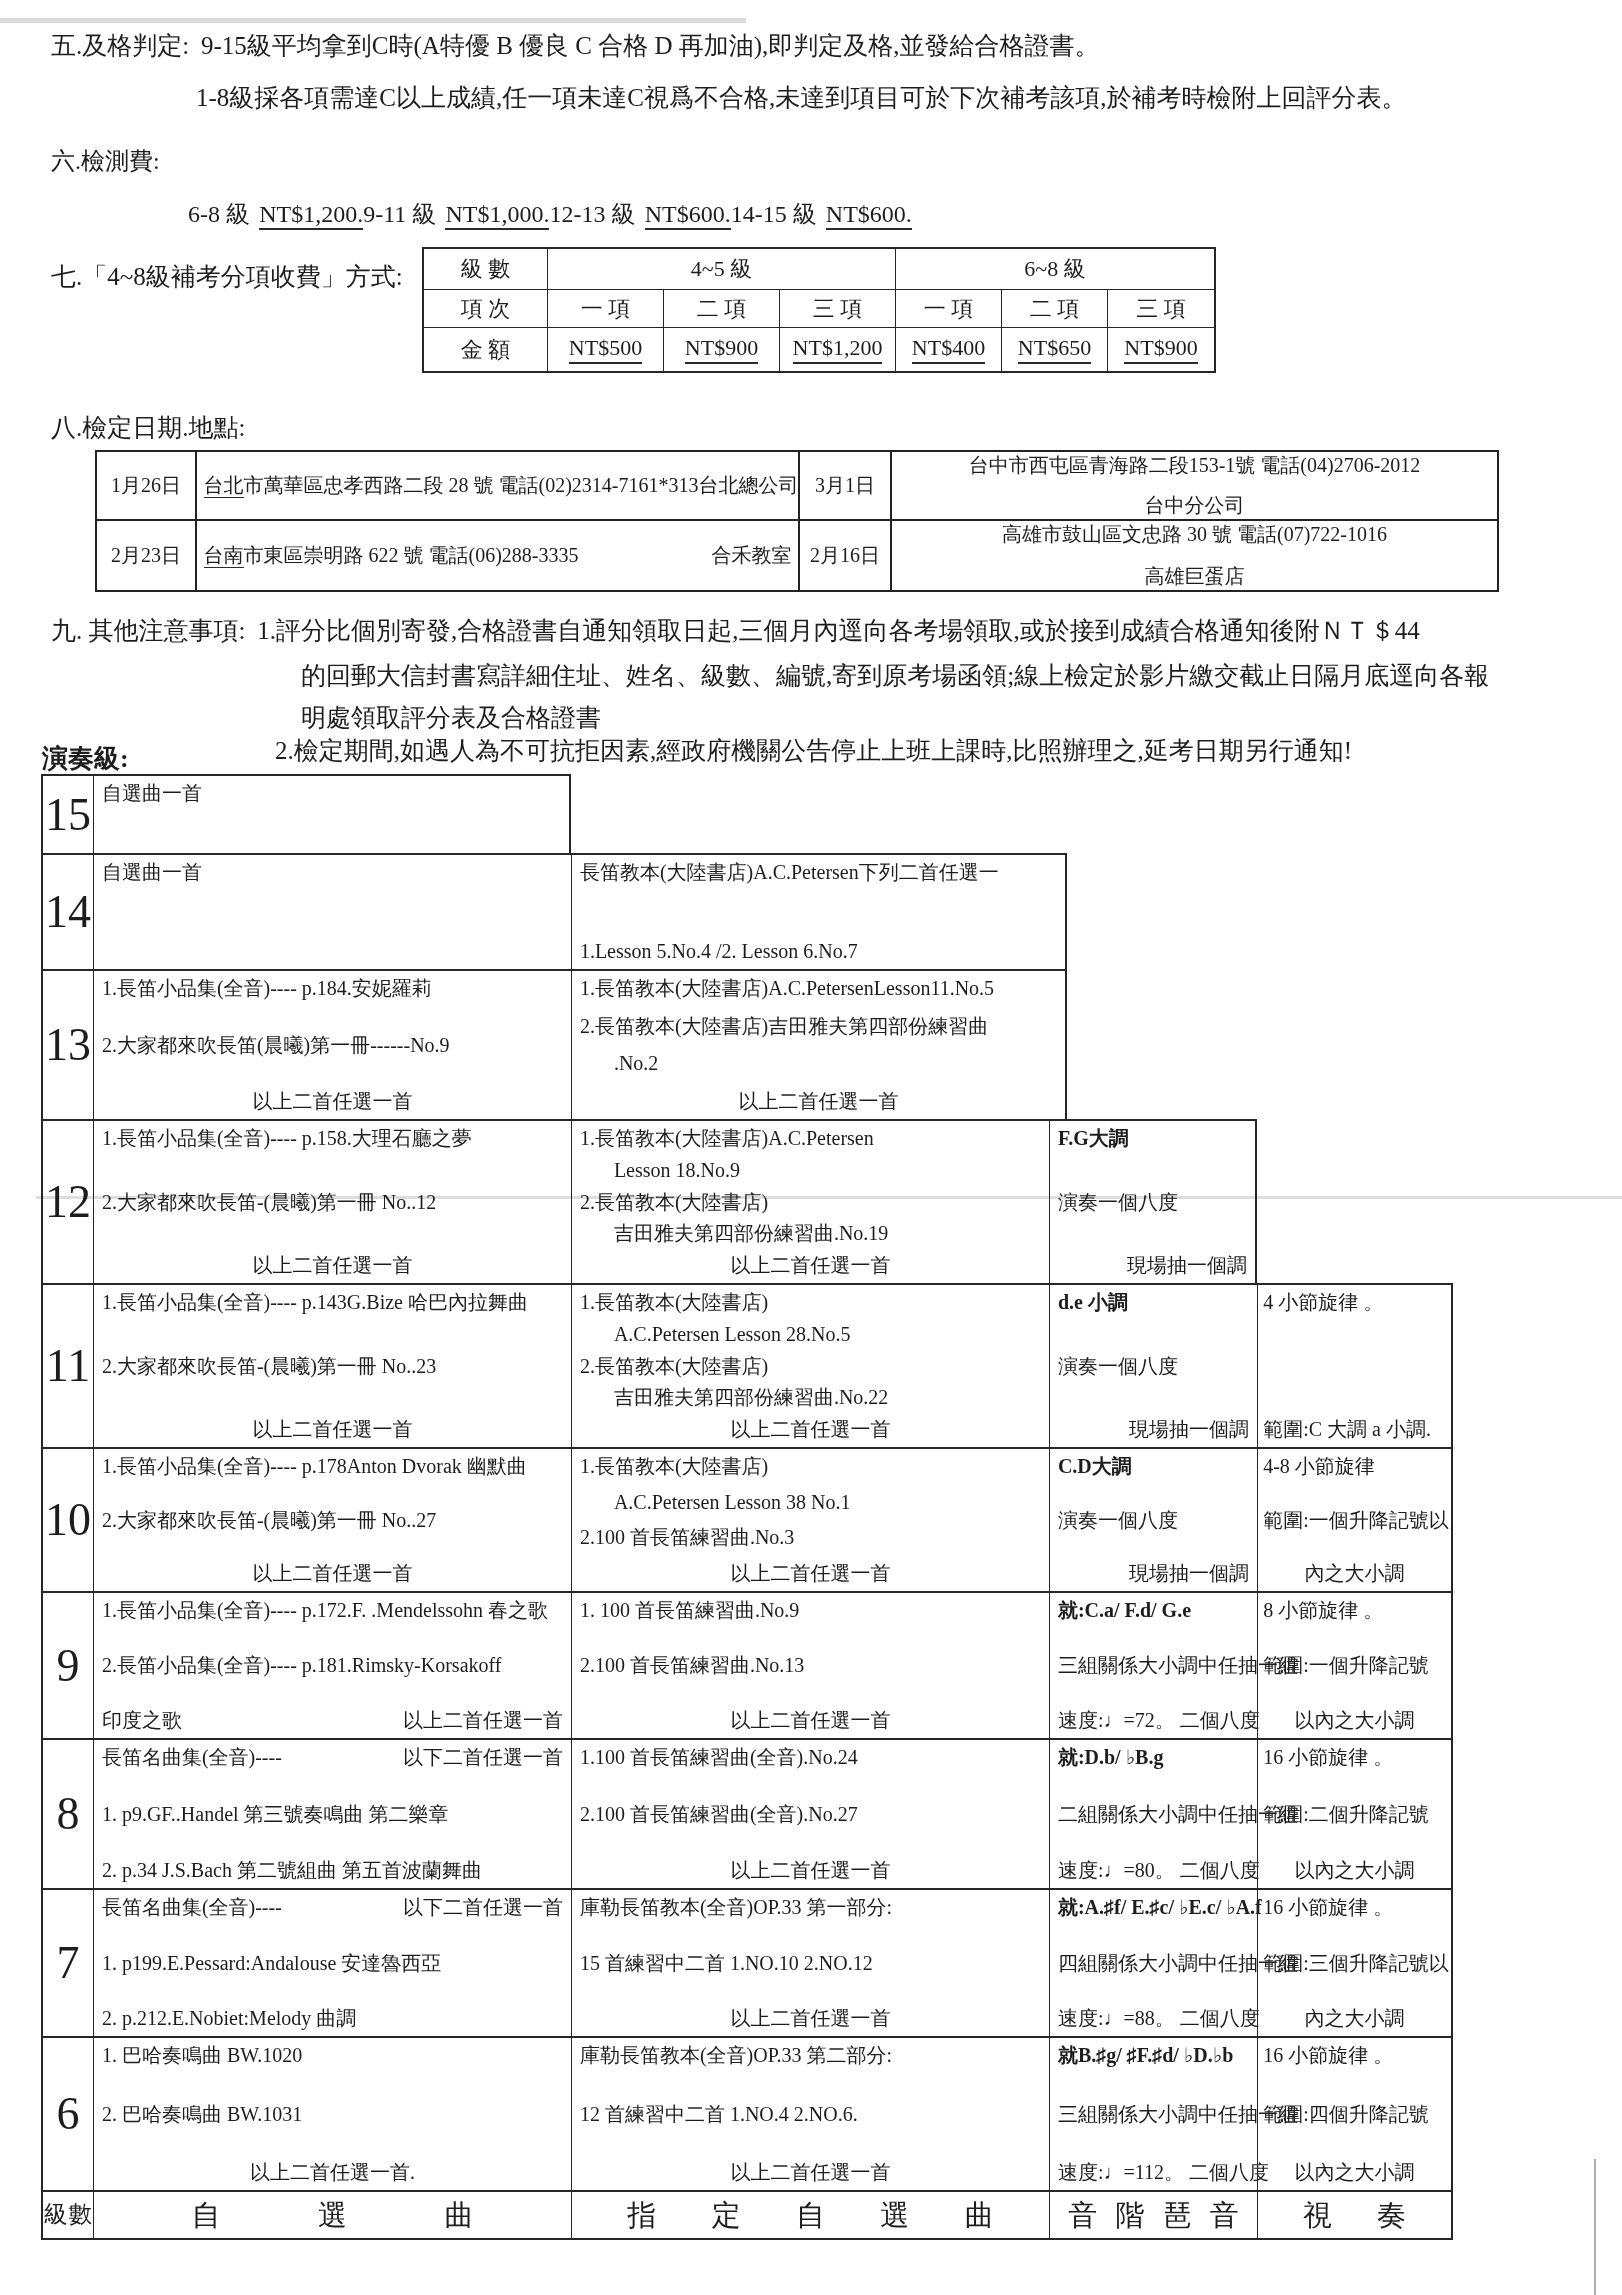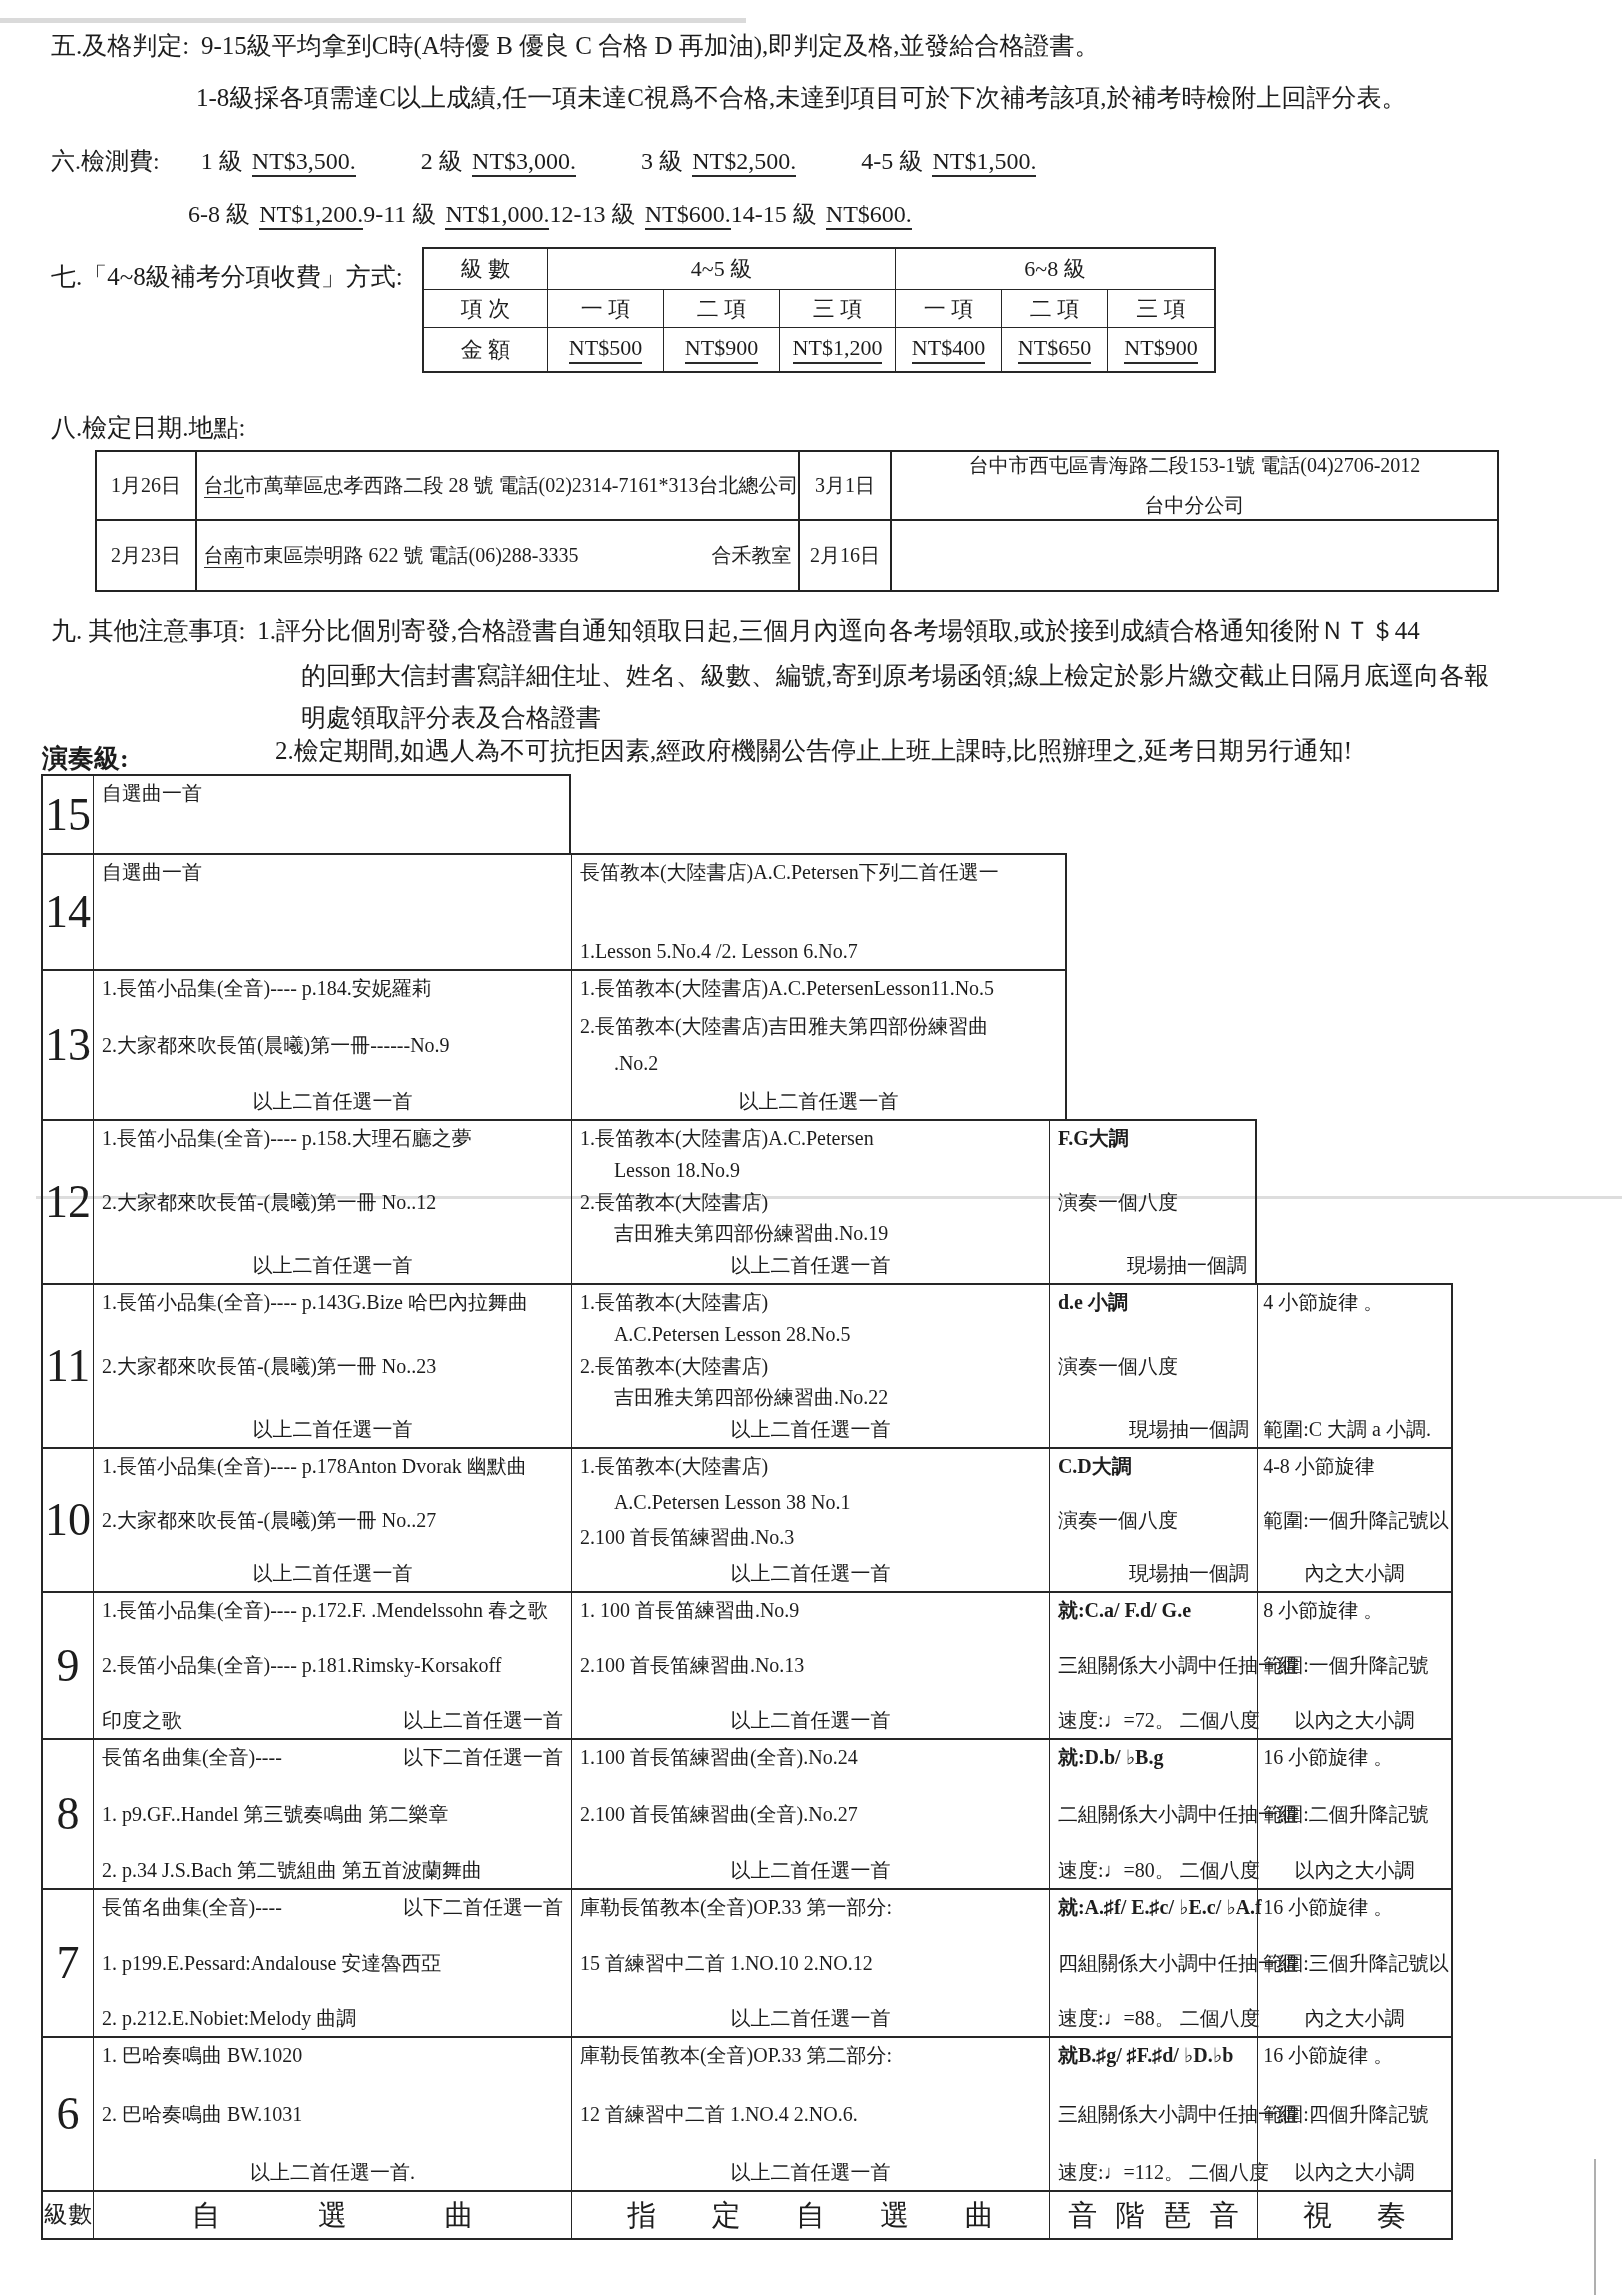--- a/index.html
+++ b/index.html
@@ -76,26 +76,20 @@
 <div class="artifact" style="left:36px;top:1196px;width:1586px;height:2.6px;background:#c6c6c6;opacity:.6;"></div>
 <div class="artifact" style="left:1594px;top:2159px;width:2px;height:137px;background:#9b9b9b;opacity:.8;"></div>
 
 <div class="abs sec" style="left:51px;top:29px;">
   <span>五.及格判定:</span><span class="gap">9-15級平均拿到C時(A特優 B 優良 C 合格 D 再加油),即判定及格,並發給合格證書。</span>
 </div>
 <div class="abs sec" style="left:196px;top:81px;">1-8級採各項需達C以上成績,任一項未達C視爲不合格,未達到項目可於下次補考該項,於補考時檢附上回評分表。</div>
 
 <div class="abs feeline" style="left:51px;top:145px;">
   <span>六.檢測費:</span>
-  <span id="fee-items-1">
-      <span class="fee-item"><span>1 級</span><span class="fee-amount">NT$3,500.</span></span>
-      <span class="fee-item"><span>2 級</span><span class="fee-amount">NT$3,000.</span></span>
-      <span class="fee-item"><span>3 級</span><span class="fee-amount">NT$2,500.</span></span>
-      <span class="fee-item"><span>4-5 級</span><span class="fee-amount">NT$1,500.</span></span>
-    </span>
 </div>
 <div class="abs feeline" style="left:188px;top:198px;">
   <span id="fee-items-2">
       <span class="fee-item"><span>6-8 級</span><span class="fee-amount">NT$1,200.</span></span>
       <span class="fee-item"><span>9-11 級</span><span class="fee-amount">NT$1,000.</span></span>
       <span class="fee-item"><span>12-13 級</span><span class="fee-amount">NT$600.</span></span>
       <span class="fee-item"><span>14-15 級</span><span class="fee-amount">NT$600.</span></span>
     </span>
 </div>
 
@@ -143,20 +137,24 @@
     <div class="s8c s8a lastcol toprow">
       <span>台中市西屯區青海路二段153-1號 電話(04)2706-2012</span>
       <span>台中分公司</span>
     </div>
     <div class="s8c s8d">2月23日</div>
     <div class="s8c s8a">
       <span><span class="city">台南</span>市東區崇明路 622 號  電話(06)288-3335</span>
       <span>合禾教室</span>
     </div>
     <div class="s8c s8d">2月16日</div>
+    <div class="s8c s8a lastcol">
+      <span>高雄市鼓山區文忠路 30 號 電話(07)722-1016</span>
+      <span>高雄巨蛋店</span>
+    </div>
   </div>
 
 <div class="abs sec" style="left:51px;top:614px;">
   <span>九. 其他注意事項:</span><span class="gap">1.評分比個別寄發,合格證書自通知領取日起,三個月內逕向各考場領取,或於接到成績合格通知後附ＮＴ＄44</span>
 </div>
 <div class="abs sec" style="left:301px;top:659px;">的回郵大信封書寫詳細住址、姓名、級數、編號,寄到原考場函領;線上檢定於影片繳交截止日隔月底逕向各報</div>
 <div class="abs sec" style="left:301px;top:701px;">明處領取評分表及合格證書</div>
 <div class="abs sec" style="left:275px;top:734px;">2.檢定期間,如遇人為不可抗拒因素,經政府機關公告停止上班上課時,比照辦理之,延考日期另行通知!</div>
 <div class="abs" id="perf" style="left:42px;top:741px;">演奏級:</div>
 

